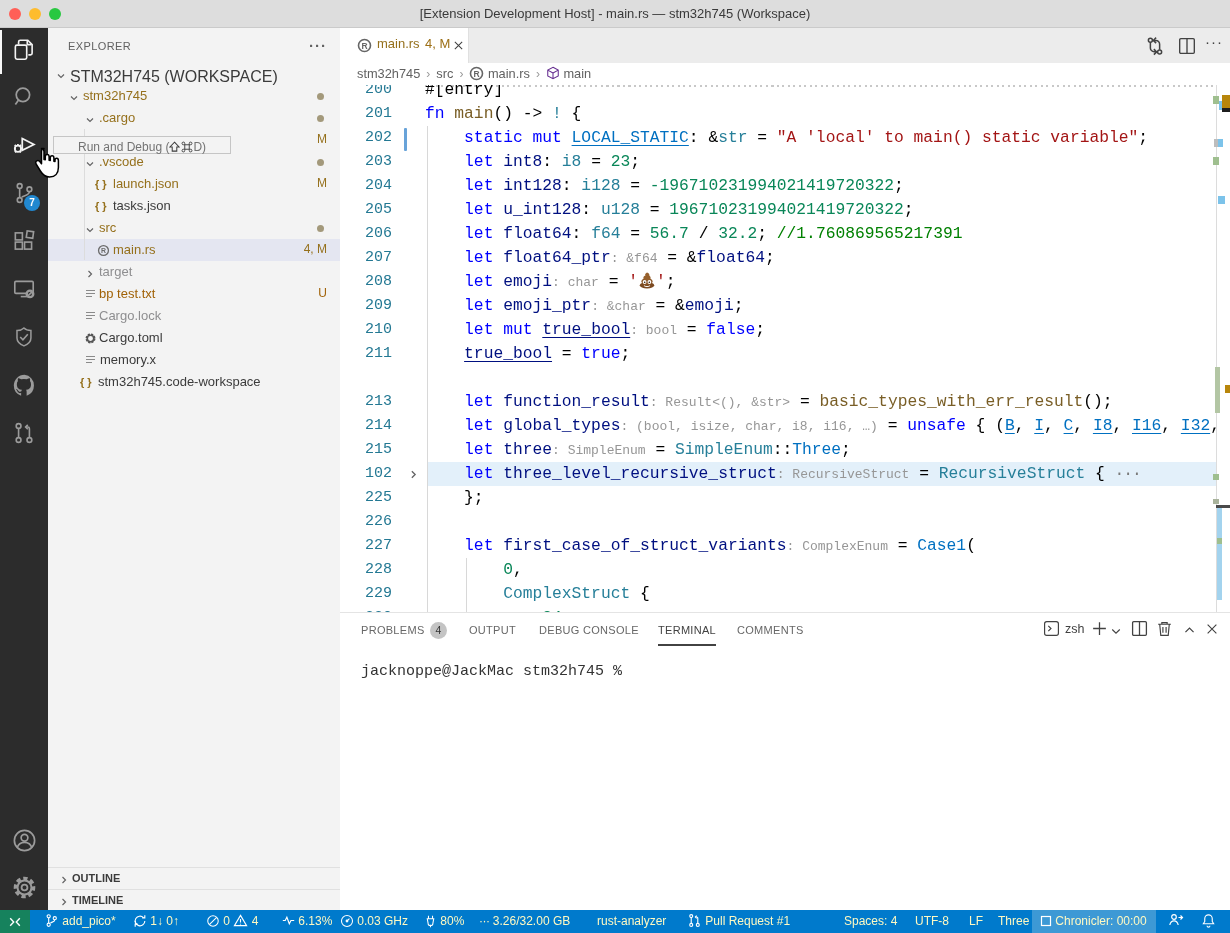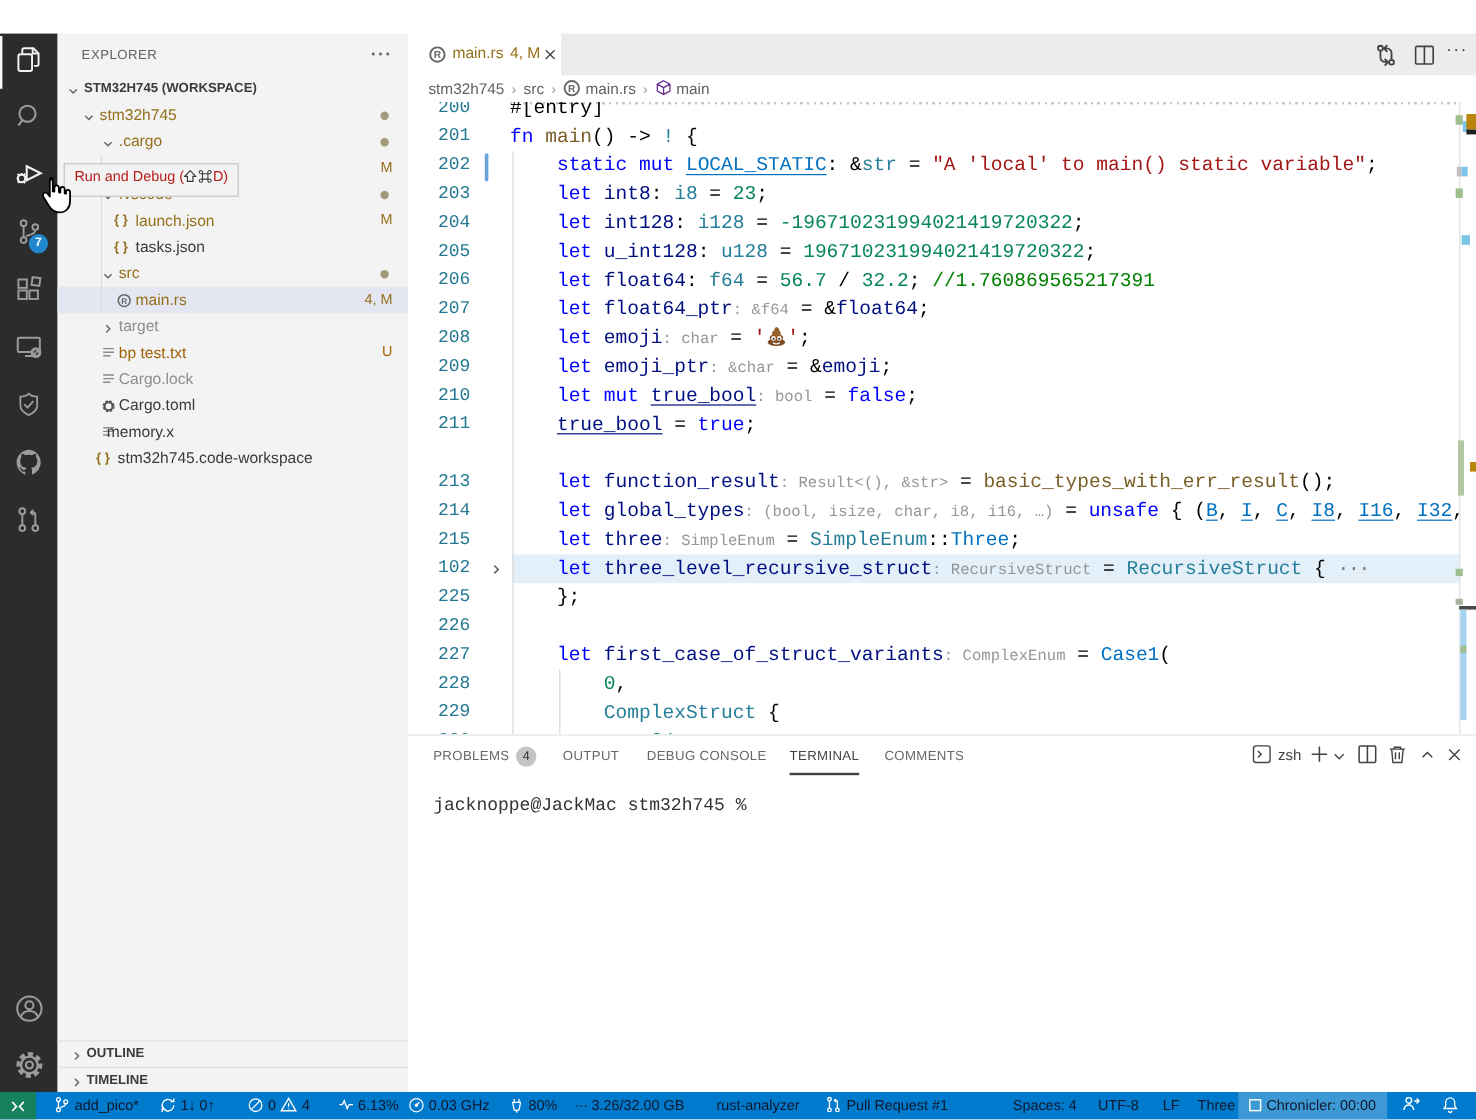--- a/index.html
+++ b/index.html
@@ -32,27 +32,33 @@
 .kw{color:#0000ff}.fnc{color:#795e26}.ty{color:#267f99}.vr{color:#001080}.vru{color:#001080;text-decoration:underline;text-underline-offset:3px}
 .sv{color:#0070c1;text-decoration:underline;text-underline-offset:3px}
 .nm{color:#098658}.str{color:#a31515}.cm{color:#008000}.em{color:#0070c1}
 .inl{color:#969696;font-size:13px}
 .guide{position:absolute;width:1px;background:#d8d8d8}
 
 #panel{position:absolute;left:340px;top:612px;width:890px;height:298px;background:#fff;border-top:1px solid #e4e4e4}
 .ptab{position:absolute;top:0;height:34px;line-height:34px;font-size:11px;color:#676767;letter-spacing:.3px}
 #term{position:absolute;left:21px;top:50px;font-family:"Liberation Mono",monospace;font-size:15px;color:#333}
 
-#status{position:absolute;left:0;top:910px;width:1230px;height:23px;background:#007acc;color:#0f172a;font-size:12px}
+#status{position:absolute;left:0;top:910px;width:1230px;height:23px;background:#007acc;color:#fef9c3;font-size:12px}
 #status .it{position:absolute;top:0;height:23px;line-height:23px;white-space:nowrap}
 
 .mk{position:absolute}
 </style></head>
 <body>
 <div id="app">
+<div id="titlebar">
+  <div class="tl" style="left:9px;background:#ff5f57"></div>
+  <div class="tl" style="left:29px;background:#febc2e"></div>
+  <div class="tl" style="left:49px;background:#28c840"></div>
+  <div class="t">[Extension Development Host] - main.rs — stm32h745 (Workspace)</div>
+</div>
 <div id="actbar">
 <div style="position:absolute;left:0;top:2px;width:2px;height:44px;background:#f8f8f8"></div>
 <div class="ai" style="top:-2px">
         <svg width="26" height="26" viewBox="0 0 24 24" fill="none" stroke="#f2f2f2" stroke-width="1.5">
           <path d="M7 7V4.5A1.5 1.5 0 0 1 8.5 3h7l4 4v8a1.5 1.5 0 0 1-1.5 1.5H16"></path>
           <path d="M15 3v4h4"></path>
           <rect x="4" y="7.5" width="10.5" height="13" rx="1.5"></rect>
         </svg>
       </div>
 <div class="ai" style="top:45px">
@@ -130,21 +136,21 @@
       </div>
 </div>
 <div id="sidebar">
   <div class="hdr" style="top:12px;left:20px">EXPLORER</div>
   <div style="position:absolute;right:13px;top:9px;color:#616161;font-size:15px;font-weight:bold;letter-spacing:1px">···</div>
   <div id="tree">
     <div class="row" style="top:35px">
           <span class="chev" style="left:8px"><svg width="10" height="10" viewBox="0 0 10 10" fill="none" stroke="#646465" stroke-width="1.2">
               <path d="M2 3.5 5 6.5 8 3.5"></path>
             </svg></span>
-          <span class="lbl" style="left:22px;font-weight:bold;font-size:11px;top:5px">STM32H745 (WORKSPACE)</span>
+          <span class="lbl" style="left:22px;font-weight:normal;font-size:16px;top:5px">STM32H745 (WORKSPACE)</span>
         </div>
     <div class="row" style="top:57px">
           <span class="chev" style="left:21px"><svg width="10" height="10" viewBox="0 0 10 10" fill="none" stroke="#646465" stroke-width="1.2">
               <path d="M2 3.5 5 6.5 8 3.5"></path>
             </svg></span>
           <span class="lbl gold" style="left:35px">stm32h745</span>
           <span class="dot-r"></span>
         </div>
     <div class="row" style="top:79px">
           <span class="chev" style="left:37px"><svg width="10" height="10" viewBox="0 0 10 10" fill="none" stroke="#646465" stroke-width="1.2">
@@ -210,21 +216,21 @@
           <svg width="13" height="13" viewBox="0 0 24 24" style="position:absolute;left:36px;top:5px">
             <circle cx="12" cy="12" r="7.5" fill="none" stroke="#555" stroke-width="3.4" stroke-dasharray="3.9 2"></circle>
             <circle cx="12" cy="12" r="6" fill="none" stroke="#555" stroke-width="3"></circle>
           </svg>
           <span class="lbl" style="left:51px">Cargo.toml</span>
         </div>
     <div class="row" style="top:321px">
           <svg width="11" height="13" viewBox="0 0 11 13" style="position:absolute;left:37px;top:5px" fill="none" stroke="#8a8a8a" stroke-width="1.2">
             <path d="M1 2.5h9M1 5.5h9M1 8.5h6"></path>
           </svg>
-          <span class="lbl" style="left:41px">memory.x</span>
+          <span class="lbl" style="left:52px">memory.x</span>
         </div>
     <div class="row" style="top:343px">
           <span class="lbl gold" style="left:32px;font-weight:bold;font-size:11px;top:5px">{&nbsp;}</span>
           <span class="lbl" style="left:50px">stm32h745.code-workspace</span>
         </div>
     <div style="position:absolute;left:36px;top:101px;width:1px;height:131px;background:#dcdcdc"></div>
   </div>
   <div id="sbfoot">
     <div style="position:absolute;left:0;top:839px;width:292px;border-top:1px solid #e0e0e0"></div>
     <div class="row" style="top:839px">
@@ -234,21 +240,21 @@
           <span class="lbl" style="left:24px;font-weight:bold;font-size:11px;top:5px">OUTLINE</span>
         </div>
     <div style="position:absolute;left:0;top:861px;width:292px;border-top:1px solid #e0e0e0"></div>
     <div class="row" style="top:861px">
           <span class="chev" style="left:11px"><svg width="10" height="10" viewBox="0 0 10 10" fill="none" stroke="#646465" stroke-width="1.2">
               <path d="M3.5 2 6.5 5 3.5 8"></path>
             </svg></span>
           <span class="lbl" style="left:24px;font-weight:bold;font-size:11px;top:5px">TIMELINE</span>
         </div>
   </div>
-  <div id="tooltip" style="position:absolute;left:5px;top:108px;height:28px;background:#f3f3f3;border:1px solid #c5c5c5;font-size:12px;color:#b91c1c;line-height:20px;padding:0 8px;white-space:nowrap;z-index:30">Run and Debug (<svg width="11" height="12" viewBox="0 0 12 13" style="vertical-align:-2px" fill="none" stroke="#3b3b3b" stroke-width="1.1">
+  <div id="tooltip" style="position:absolute;left:5px;top:108px;height:18px;background:#f3f3f3;border:1px solid #c5c5c5;font-size:12px;color:#737373;line-height:20px;padding:0 24px;white-space:nowrap;z-index:30">Run and Debug (<svg width="11" height="12" viewBox="0 0 12 13" style="vertical-align:-2px" fill="none" stroke="#3b3b3b" stroke-width="1.1">
           <path d="M6 1.2 11 6.5H8.5V11h-5V6.5H1Z"></path>
         </svg><svg width="12" height="12" viewBox="0 0 16 16" style="vertical-align:-2px;margin-left:1px" fill="none" stroke="#3b3b3b" stroke-width="1.2">
           <path d="M5 5h6v6H5Z M5 5H3.5A1.8 1.8 0 1 1 5 3.2Z M11 5h1.5A1.8 1.8 0 1 0 11 3.2Z M5 11H3.5A1.8 1.8 0 1 0 5 12.8Z M11 11h1.5a1.8 1.8 0 1 1-1.5 1.8Z"></path>
         </svg>D)</div>
 </div>
 <div id="tabbar">
   <div id="tab1">
 <span style="position:absolute;left:17px;top:10px"><svg width="15" height="15" viewBox="0 0 15 15">
             <circle cx="7.5" cy="7.5" r="6" fill="none" stroke="#666" stroke-width="1.6"></circle>
             <text x="7.5" y="10.6" font-size="8.5" font-weight="bold" fill="#666" text-anchor="middle" font-family="Liberation Sans">R</text>

